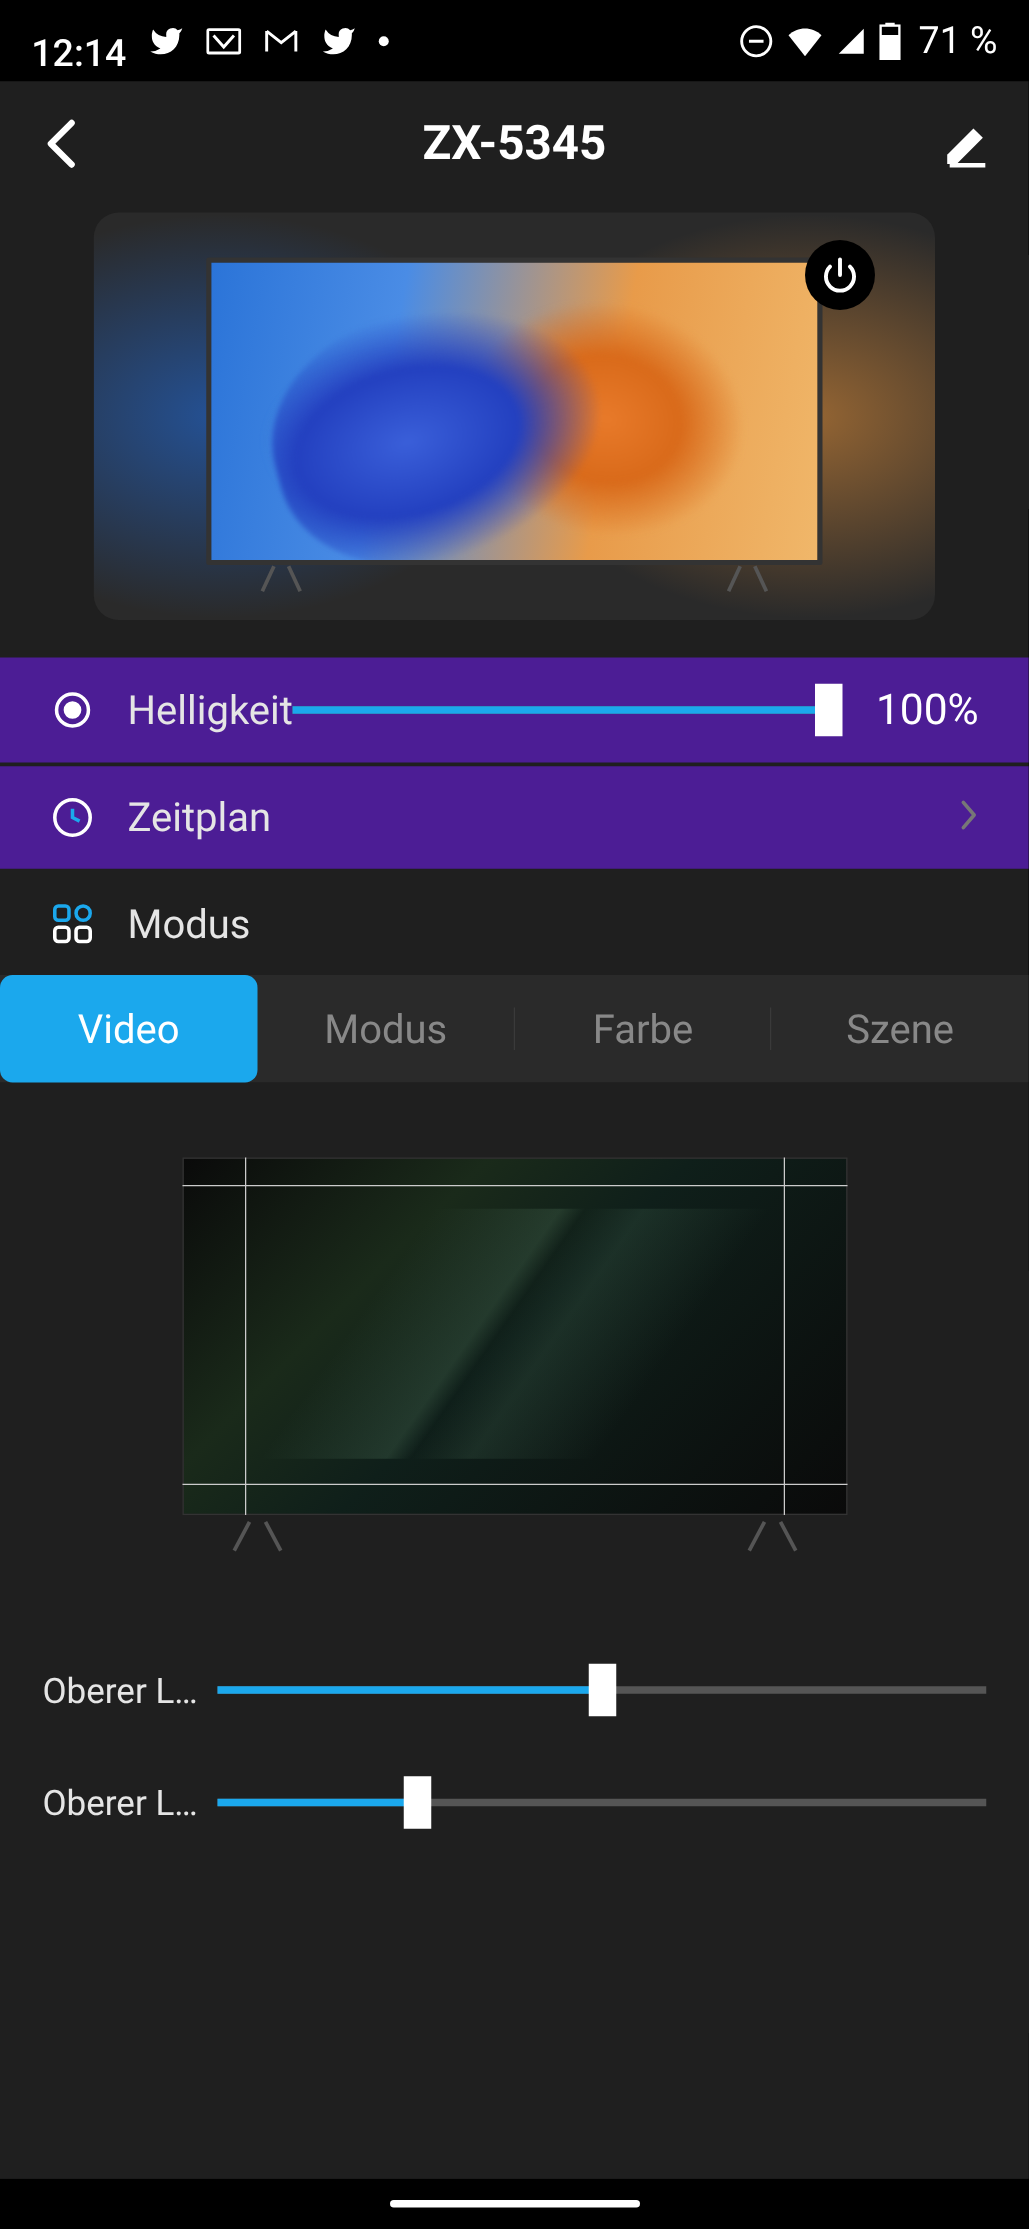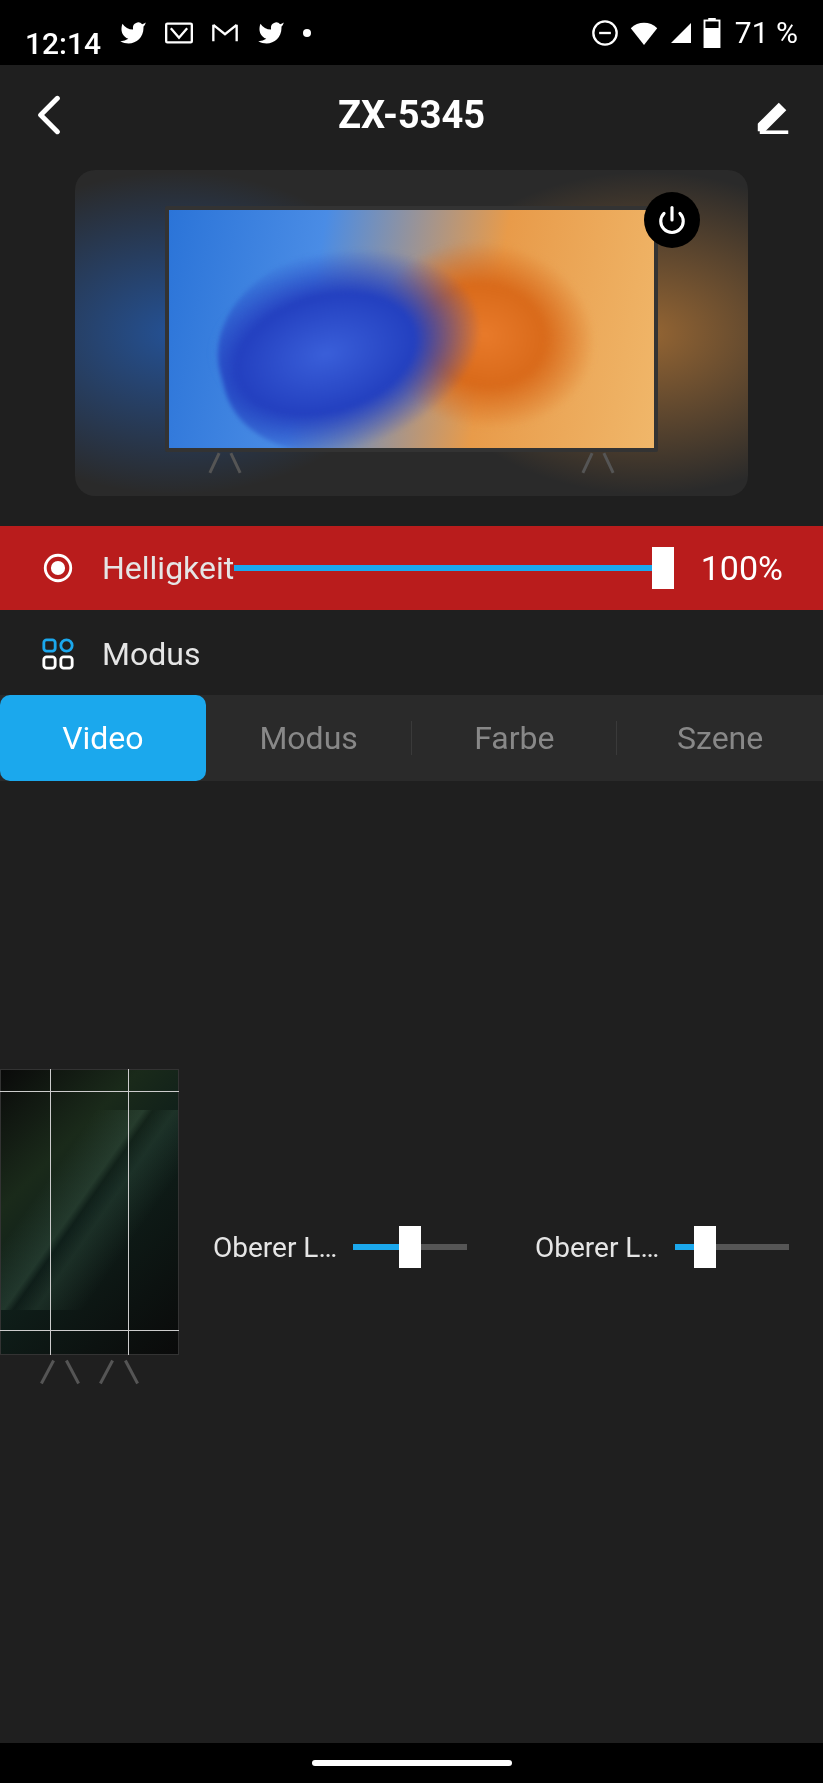--- a/index.html
+++ b/index.html
@@ -36,39 +36,39 @@
   .tv-stand-left::before, .tv-stand-left::after, .tv-stand-right::before, .tv-stand-right::after {
     content: ''; position: absolute; bottom: 0; width: 3px; height: 22px; background: #555;
   }
   .tv-stand-left::before { left: 8px; transform: rotate(25deg); }
   .tv-stand-left::after { right: 8px; transform: rotate(-25deg); }
   .tv-stand-right::before { left: 8px; transform: rotate(25deg); }
   .tv-stand-right::after { right: 8px; transform: rotate(-25deg); }
   .power-btn { position: absolute; top: 22px; right: 48px; width: 56px; height: 56px; background: #000; border-radius: 50%; display: flex; align-items: center; justify-content: center; }
 
   
-  .section { background: #b91c1c; padding: 22px 40px; margin-bottom: 3px; display: flex; align-items: center; }
+  .section { background: #4c1d95; padding: 22px 40px; margin-bottom: 3px; display: flex; align-items: center; }
   .sec-icon { width: 36px; height: 36px; margin-right: 26px; flex-shrink: 0; display: flex; align-items: center; justify-content: center; }
   .sec-label { font-size: 32px; color: #e5e5e5; }
   .brightness-slider { flex: 1; margin: 0 20px 0 0; position: relative; height: 36px; display: flex; align-items: center; }
   .slider-track { width: 100%; height: 6px; background: #555; position: relative; }
   .slider-fill { position: absolute; left: 0; top: 0; height: 100%; background: #1ba8ed; }
   .slider-thumb { position: absolute; top: 50%; transform: translate(-50%, -50%); width: 22px; height: 42px; background: #fff; }
   .brightness-value { font-size: 34px; color: #fff; min-width: 100px; text-align: right; }
   .chevron { margin-left: auto; }
 
   
   .mode-header { padding: 22px 40px 22px 40px; display: flex; align-items: center; }
   .tabs { display: flex; height: 86px; background: #2a2a2a; }
   .tab { flex: 1; display: flex; align-items: center; justify-content: center; font-size: 32px; color: #888; position: relative; border-radius: 10px; }
   .tab.active { background: #1ba8ed; color: #fff; }
   .tab:not(:last-child):not(.active)::after { content: ''; position: absolute; right: 0; top: 30%; height: 40%; width: 1px; background: #3a3a3a; }
 
   
-  .video-area { flex: 1; background: #1f1f1f; padding: 60px 0 40px 0; display: flex; flex-direction: row; align-items: center; }
+  .video-area { flex: 1; background: #1f1f1f; padding: 60px 0 40px 0; display: flex; flex-direction: column; align-items: center; }
   .video-tv { width: 532px; height: 316px; position: relative; margin-bottom: 90px; }
   .video-screen { position: absolute; inset: 0; bottom: 30px; background: linear-gradient(135deg, #0a0a0a 0%, #1a2a1a 30%, #0f1f1a 50%, #0a0a0a 100%); border: 1px solid #333; }
   .video-screen::before, .video-screen::after { content: ''; position: absolute; background: rgba(255,255,255,0.08); }
   .video-line1 { position: absolute; left: 0; right: 0; height: 200px; top: 40px; background: linear-gradient(125deg, transparent 30%, rgba(90,130,100,0.25) 45%, transparent 48%, rgba(80,120,95,0.2) 55%, transparent 70%); }
   .grid-line-h1 { position: absolute; left: 0; right: 0; top: 22px; height: 1px; background: #ccc; }
   .grid-line-h2 { position: absolute; left: 0; right: 0; bottom: 54px; height: 1px; background: #ccc; }
   .grid-line-v1 { position: absolute; top: 0; bottom: 30px; left: 50px; width: 1px; background: #ccc; }
   .grid-line-v2 { position: absolute; top: 0; bottom: 30px; right: 50px; width: 1px; background: #ccc; }
   .video-stand-left, .video-stand-right { position: absolute; bottom: 0; width: 44px; height: 28px; }
   .video-stand-left { left: 38px; }
@@ -191,20 +191,34 @@
     <span class="sec-label">Helligkeit</span>
     <div class="brightness-slider">
       <div class="slider-track">
         <div class="slider-fill" id="bright-fill" style="width: 100%;"></div>
       </div>
       <div class="slider-thumb" id="bright-thumb" style="left: 100%;"></div>
     </div>
     <span class="brightness-value">100%</span>
   </div>
 
+  <div class="section">
+    <div class="sec-icon">
+      <svg width="34" height="34" viewBox="0 0 24 24" fill="none" stroke="#fff" stroke-width="2">
+          <circle cx="12" cy="12" r="10"></circle>
+          <polyline points="12,7 12,12 16,14" stroke="#1ba8ed"></polyline>
+        </svg>
+    </div>
+    <span class="sec-label">Zeitplan</span>
+    <span class="chevron">
+      <svg width="16" height="26" viewBox="0 0 10 18" fill="none" stroke="#777" stroke-width="2" stroke-linecap="round" stroke-linejoin="round">
+          <polyline points="2,2 8,9 2,16"></polyline>
+        </svg>
+    </span>
+  </div>
 
   <div class="mode-header">
     <div class="sec-icon">
       <svg width="34" height="34" viewBox="0 0 24 24" fill="none" stroke="#fff" stroke-width="2">
           <rect x="2" y="2" width="8" height="8" rx="2" stroke="#1ba8ed"></rect>
           <circle cx="18" cy="6" r="4" stroke="#1ba8ed"></circle>
           <rect x="2" y="14" width="8" height="8" rx="2"></rect>
           <rect x="14" y="14" width="8" height="8" rx="2"></rect>
         </svg>
     </div>

